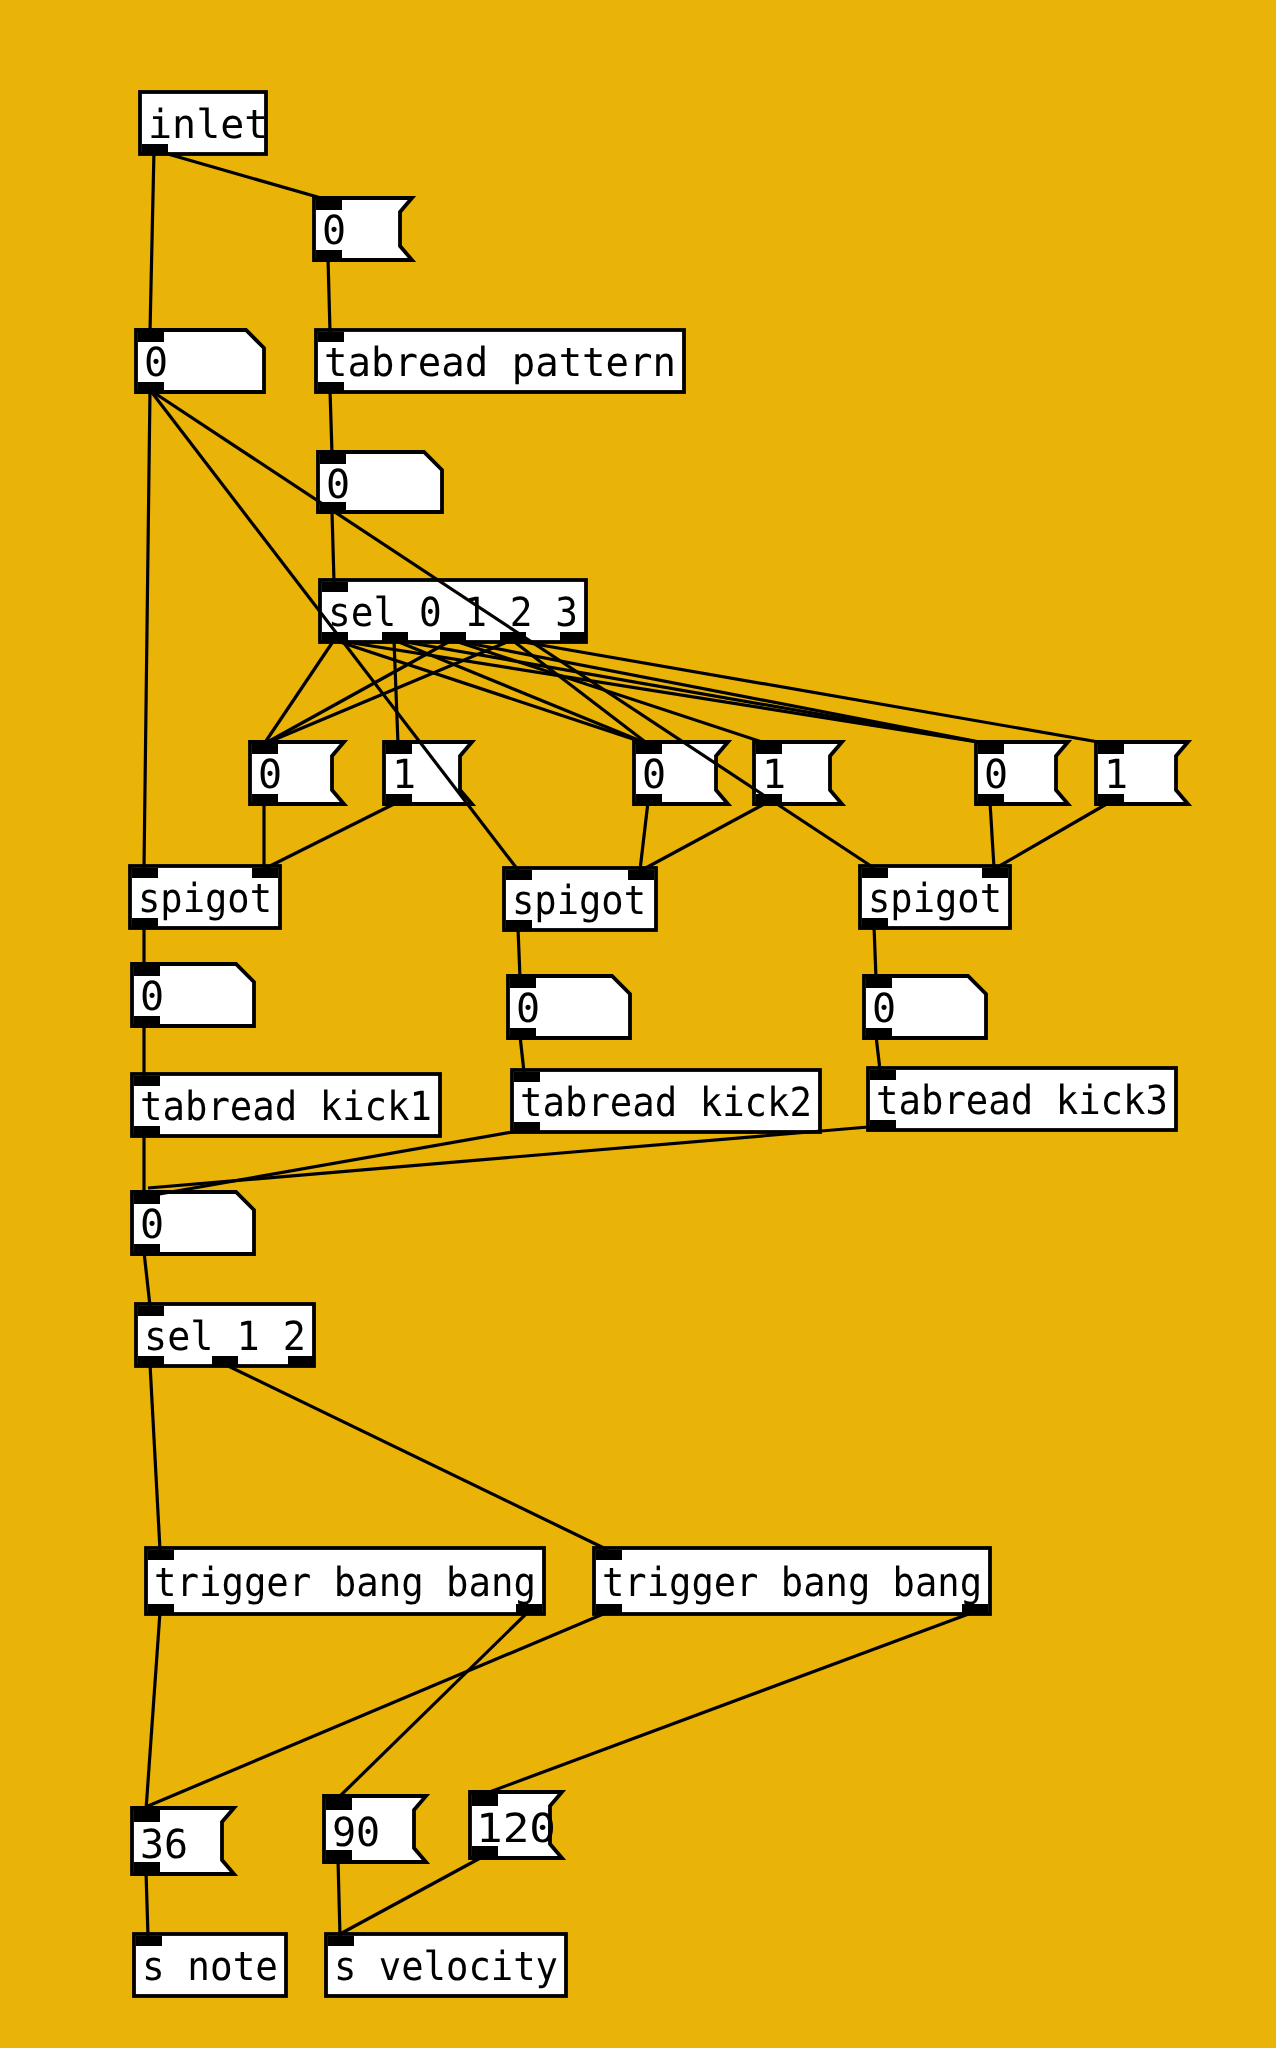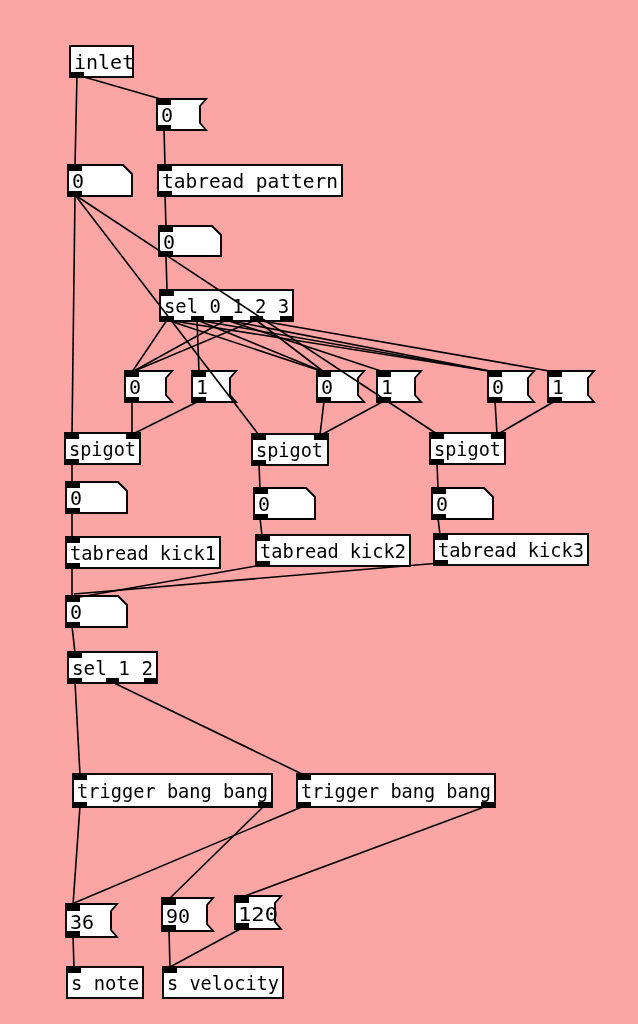--- a/index.html
+++ b/index.html
@@ -1,16 +1,16 @@
 <!DOCTYPE html>
 <html><head>
 <meta charset="utf-8">
 <style>
   html,body{margin:0;padding:0;background:#ffffff;}
-  .canvas-wrap{width:638px;height:1024px;background:#fca5a5;position:relative;}
+  .canvas-wrap{width:638px;height:1024px;background:#eab308;position:relative;}
   svg{display:block;}
   .obj{fill:#ffffff;stroke:#000000;stroke-width:1.9;}
   .p{fill:#000000;stroke:none;}
   text{font-family:"DejaVu Sans Mono","Liberation Mono",monospace;font-size:20px;fill:#000000;}
   #cords line{stroke:#000000;stroke-width:1.6;}
 </style>
 </head>
 <body>
 
 <div class="canvas-wrap">

